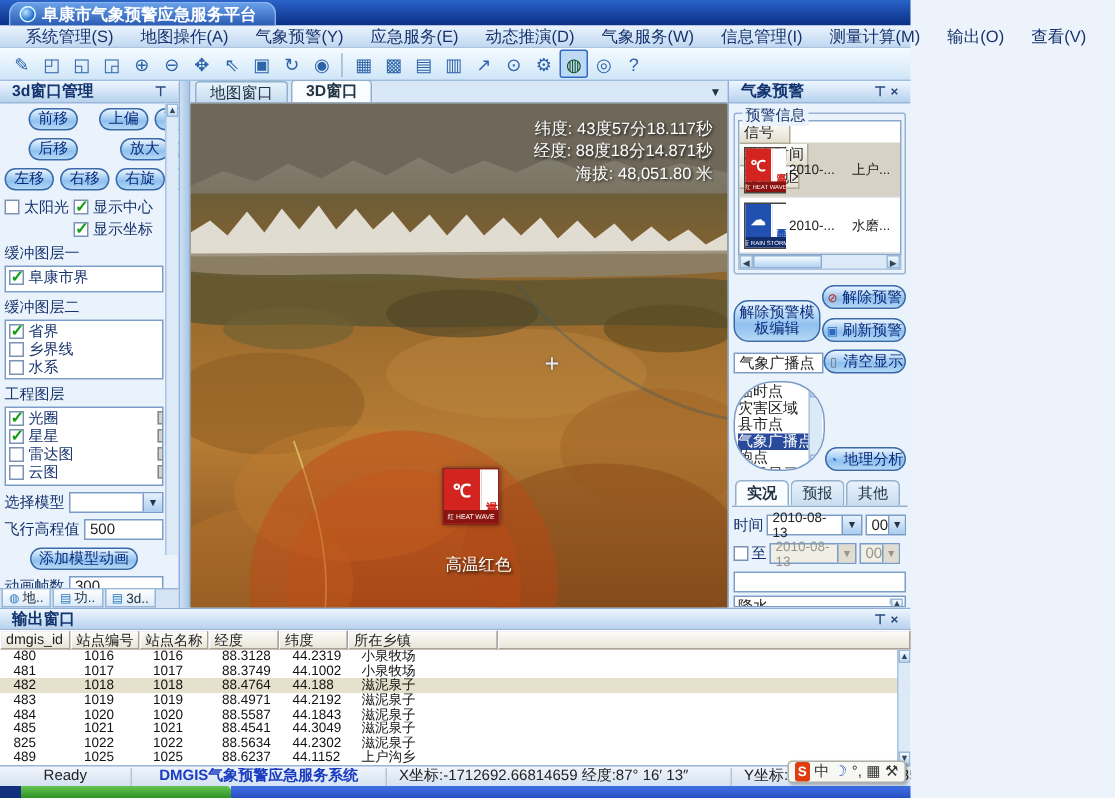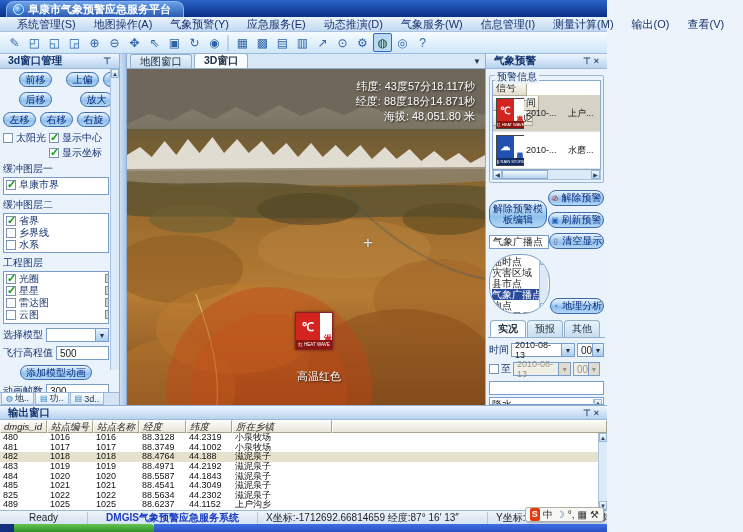--- a/index.html
+++ b/index.html
@@ -116,26 +116,26 @@
   .rp-tab { font-size:10px; color:#234; padding:1px 7px; background:linear-gradient(#e8f2fb,#c8ddf0); border:1px solid #92b0cc; border-bottom:none; border-radius:4px 4px 0 0; margin-right:1px; }
   .rp-tab.active { background:#fafdff; font-weight:bold; }
   .time-row { display:flex; align-items:center; gap:2px; padding:0 3px; margin-top:5px; }
   .dis { background:#f0efe6; color:#98948a; }
   .dis .arr { background:#e0ddd0; color:#98948a; }
   .empty-box { background:#fff; border:1px solid #7a9cc8; height:14px; margin:5px 3px 0; }
   .elem-list { margin:2px 3px 0; flex:1; position:relative; padding-right:9px; overflow:hidden; }
 
   
   .output { height:105px; border-top:1px solid #8fb0d4; background:#fff; display:flex; flex-direction:column; }
-  .ot-header { display:flex; height:13px; background:#c4b5fd; flex:none;font-style:italic; }
+  .ot-header { display:flex; height:13px; background:#c4b5fd; flex:none; }
   .ot-h { font-size:9.5px; color:#222; border:1px solid; border-color:#fff #a8a28e #a8a28e #fff; background:linear-gradient(#fcfcf8,#e8e5d8); padding-left:3px; white-space:nowrap; overflow:hidden; flex:none; }
   .ot-body { flex:1; overflow:hidden; position:relative; }
   .ot-row { display:flex; height:9.6px; align-items:center; }
   .ot-row.selected { background:#e6e1cc; }
-  .ot-c { font-size:9px; color:#111; padding-left:3px; white-space:nowrap; overflow:hidden; flex:none; line-height:9px; }
+  .ot-c { font-size:9px; color:#111; padding-left:9px; white-space:nowrap; overflow:hidden; flex:none; line-height:9px; }
   .ot-vscroll { position:absolute; right:0; top:0; bottom:0; width:9px; background:#dce9f6; border-left:1px solid #aac4e0; display:flex; flex-direction:column; justify-content:space-between; }
 
   
   .statusbar { height:14px; background:linear-gradient(#f0f5fb,#d4e2f2); border-top:1px solid #9ab6d8; display:flex; align-items:center; font-size:10px; color:#222; }
   .sb-sec { height:12px; line-height:12px; padding:0 8px; border-right:1px solid #b4c6da; white-space:nowrap; overflow:hidden; }
   .sb-ready { width:88px; text-align:center; }
   .sb-app { color:#1a3cc0; font-weight:bold; width:170px; text-align:center; }
 
   
   .taskbar { height:8px; display:flex; }

